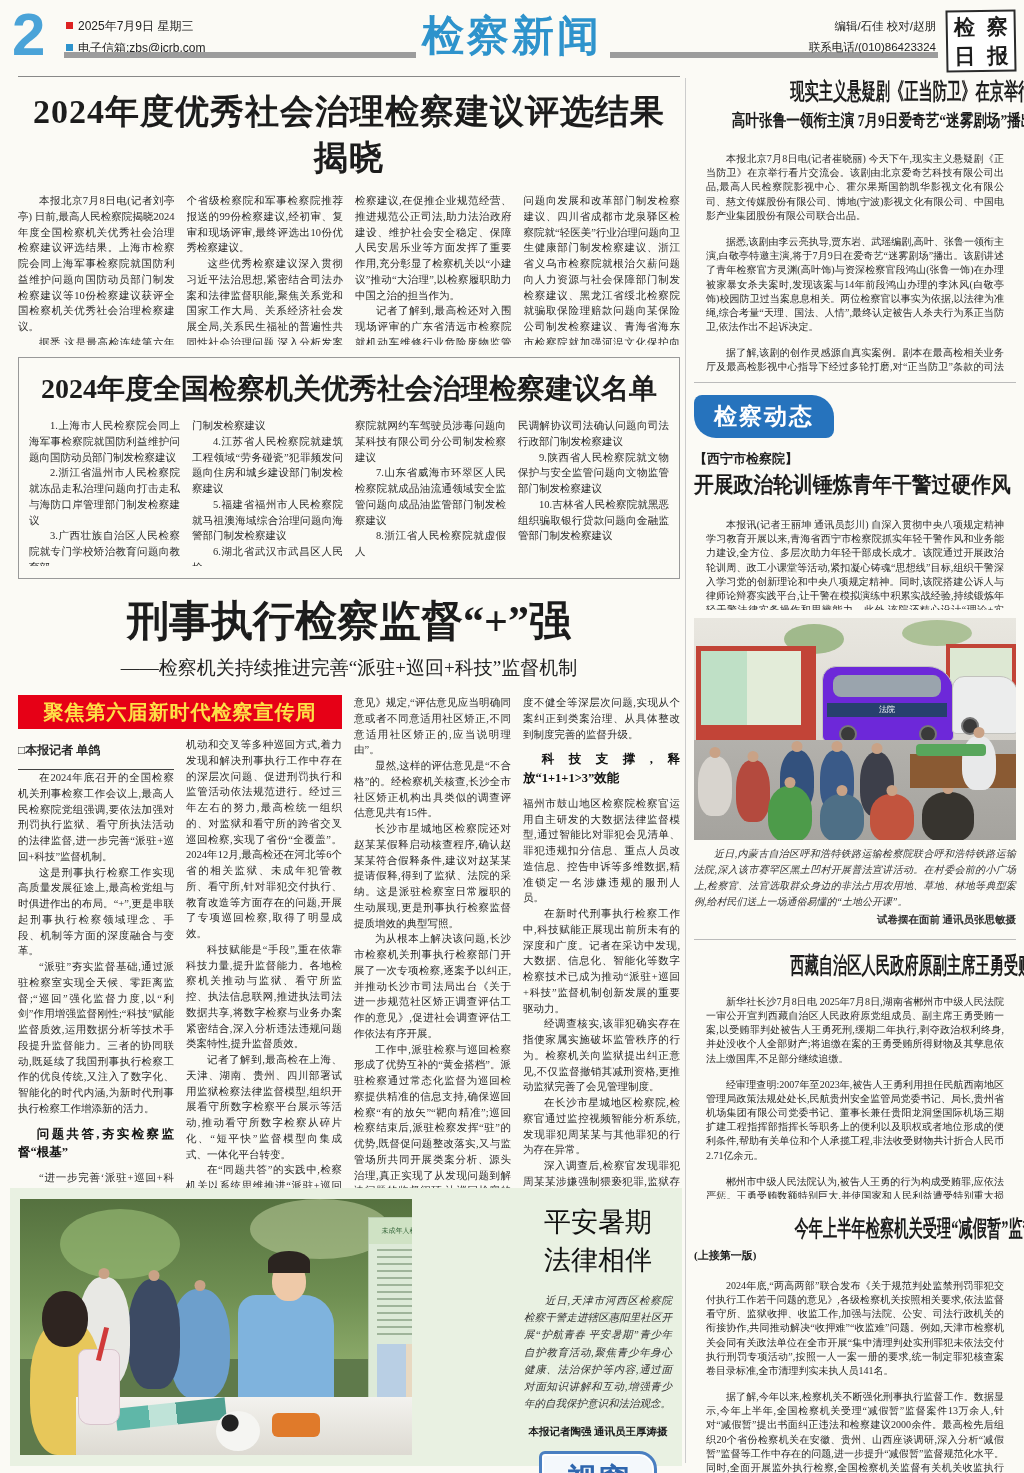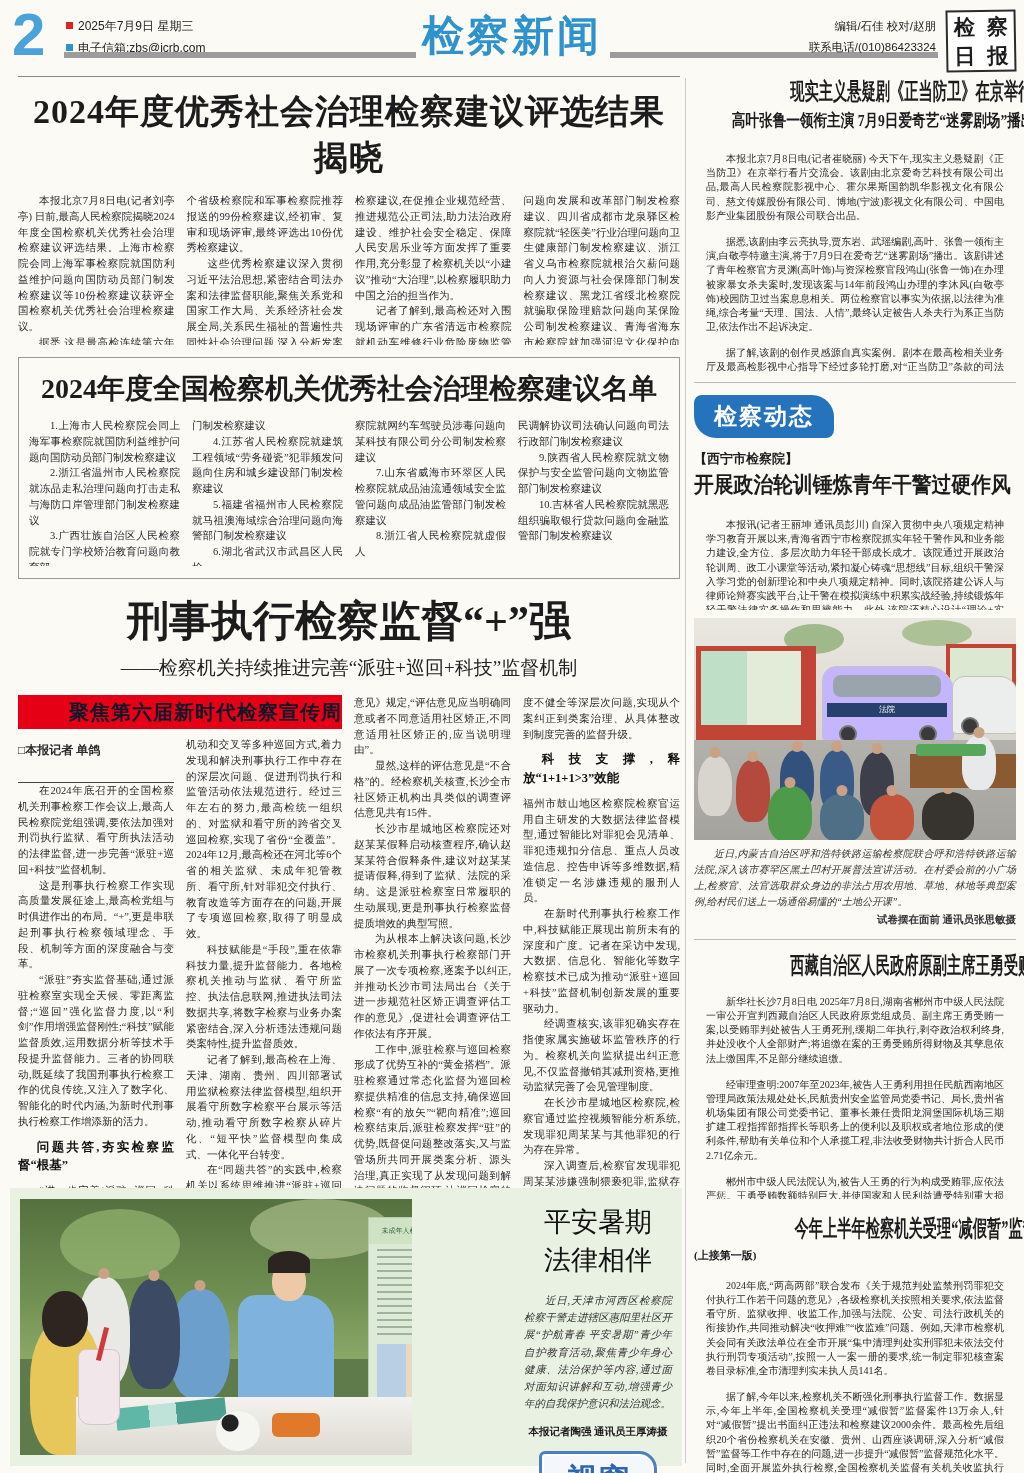--- a/index.html
+++ b/index.html
@@ -34,23 +34,23 @@
   .a2 h2{font-size:28px;font-weight:bold;text-align:center;margin:4px 0 10px;}
   .a2 .col{height:148px;overflow:hidden;}
   .a3{margin-top:14px;}
   .a3 h1{font-size:42px;font-weight:bold;text-align:center;margin:8px 0 4px;}
   .a3 .sub{font-size:19px;text-align:center;margin:6px 0 14px;color:#222;}
   .a3-body{display:flex;gap:12px;}
   .a3-lefthalf{width:324px;flex:none;}
   .lh-cols{display:flex;gap:12px;}
   .lh-cols .col{height:500px;overflow:hidden;}
   .a3-body>.col{height:548px;overflow:hidden;}
-  .banner{background:#e60016;color:#0f172a;font-weight:bold;font-size:20px;line-height:34px;height:34px;
-      text-align:right;letter-spacing:1px;margin-bottom:8px;}
-  .byline{font-size:12px;font-weight:bold;padding:4px 0 23px;border-bottom:1px solid #444;margin-bottom:6px;text-indent:0!important;}
+  .banner{background:#e60016;color:#fde047;font-weight:bold;font-size:20px;line-height:34px;height:34px;
+      text-align:center;letter-spacing:1px;margin-bottom:8px;}
+  .byline{font-size:12px;font-weight:bold;padding:4px 0 10px;border-bottom:1px solid #444;margin-bottom:6px;text-indent:0!important;}
   .subhead{font-weight:bold;font-size:12.5px;margin:8px 0;text-indent:1.5em;color:#111;}
   
   .window{position:absolute;left:10px;top:1188px;width:672px;height:278px;background:#e9f1e2;}
   .photo2{position:absolute;left:10px;top:11px;width:392px;height:256px;overflow:hidden;background:#5f7a4b;}
   .win-right{position:absolute;left:514px;top:16px;width:148px;}
   .win-title{font-size:27px;text-align:center;line-height:1.4;color:#111;}
   .win-cap{font-size:10.5px;font-style:italic;margin-top:12px;line-height:1.65;text-align:justify;text-indent:2em;color:#333;}
   .win-credit{font-size:10.5px;font-weight:bold;text-align:center;margin-top:12px;}
   .win-logo{margin:12px auto 0;width:112px;height:52px;border:3px solid #4a7fc1;border-radius:6px 18px 6px 18px;
       color:#2f66ae;font-size:31px;font-weight:bold;display:flex;align-items:center;justify-content:center;
@@ -276,21 +276,21 @@
     <div class="photo1">
       <div class="ph" style="left:0;top:0;width:322px;height:130px;background:linear-gradient(180deg,#e9e7e0,#d9d6cf);"></div>
       <div class="ph" style="left:90px;top:6px;width:60px;height:30px;border-radius:50%;background:#8fae77;opacity:.8;"></div>
       <div class="ph" style="left:208px;top:2px;width:70px;height:26px;border-radius:50%;background:#9db884;opacity:.8;"></div>
       <div class="ph" style="left:2px;top:28px;width:110px;height:84px;background:#c24437;padding:5px;">
           <div style="width:100px;height:74px;background:linear-gradient(90deg,#bfe0c6 0 46%,#e3ecd9 46%);"></div>
         </div>
       <div class="ph" style="left:252px;top:26px;width:70px;height:78px;background:#c24437;padding:4px;">
           <div style="width:62px;height:70px;background:#dde8d3;"></div>
         </div>
-      <div class="ph" style="left:128px;top:48px;width:130px;height:74px;border-radius:14px 26px 6px 6px;background:#c4b5fd;border:1px solid #c5c5c0;">
+      <div class="ph" style="left:128px;top:48px;width:130px;height:74px;border-radius:14px 26px 6px 6px;background:#6d28d9;border:1px solid #c5c5c0;">
         <div style="position:absolute;left:10px;top:8px;width:108px;height:22px;border-radius:8px;background:#9aa4ad;"></div>
         <div style="position:absolute;left:4px;top:36px;width:120px;height:14px;background:#27406e;color:#fff;font-size:8px;line-height:14px;text-align:center;">法院</div>
         <div class="wheel" style="left:16px;top:58px;"></div>
         <div class="wheel" style="left:96px;top:58px;"></div>
       </div>
       <div class="ph" style="left:258px;top:58px;width:64px;height:56px;border-radius:12px 18px 4px 4px;background:#eceded;border:1px solid #c2c2bd;">
         <div class="wheel" style="left:8px;top:40px;"></div>
       </div>
       <div class="ph" style="left:0;top:122px;width:322px;height:100px;background:linear-gradient(180deg,#b3b1ac,#a5a39e);"></div>
       <div class="fig" style="left:4px;top:138px;width:34px;height:60px;background:#d8d4ce;"></div>

